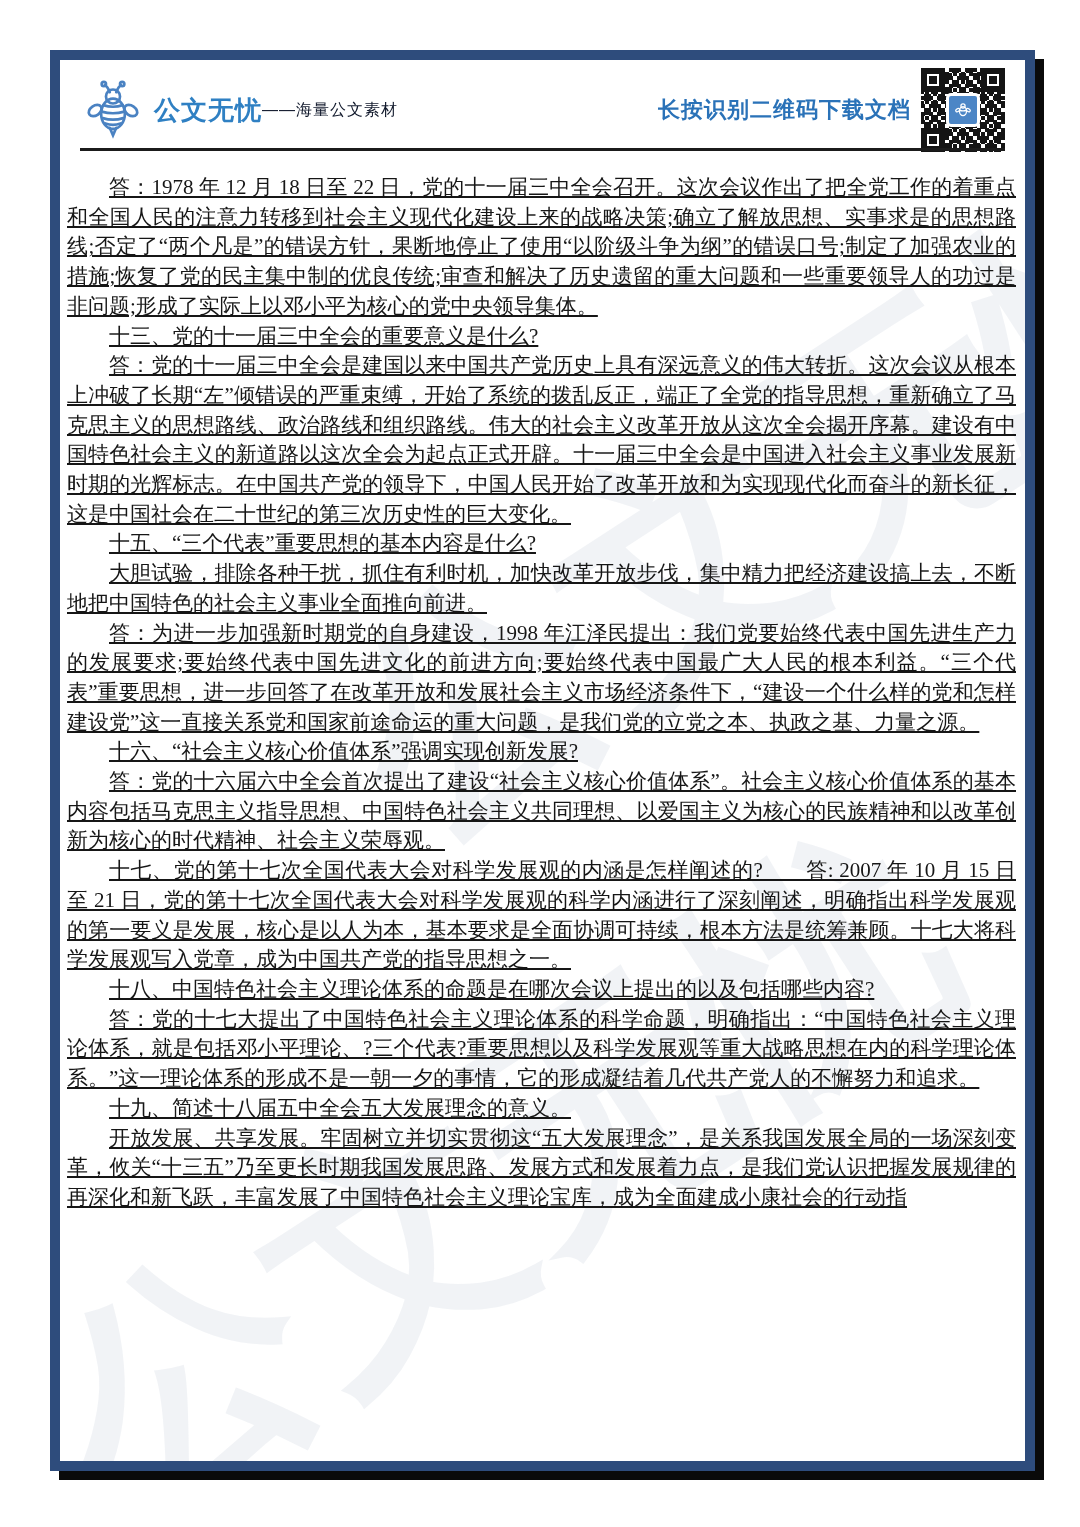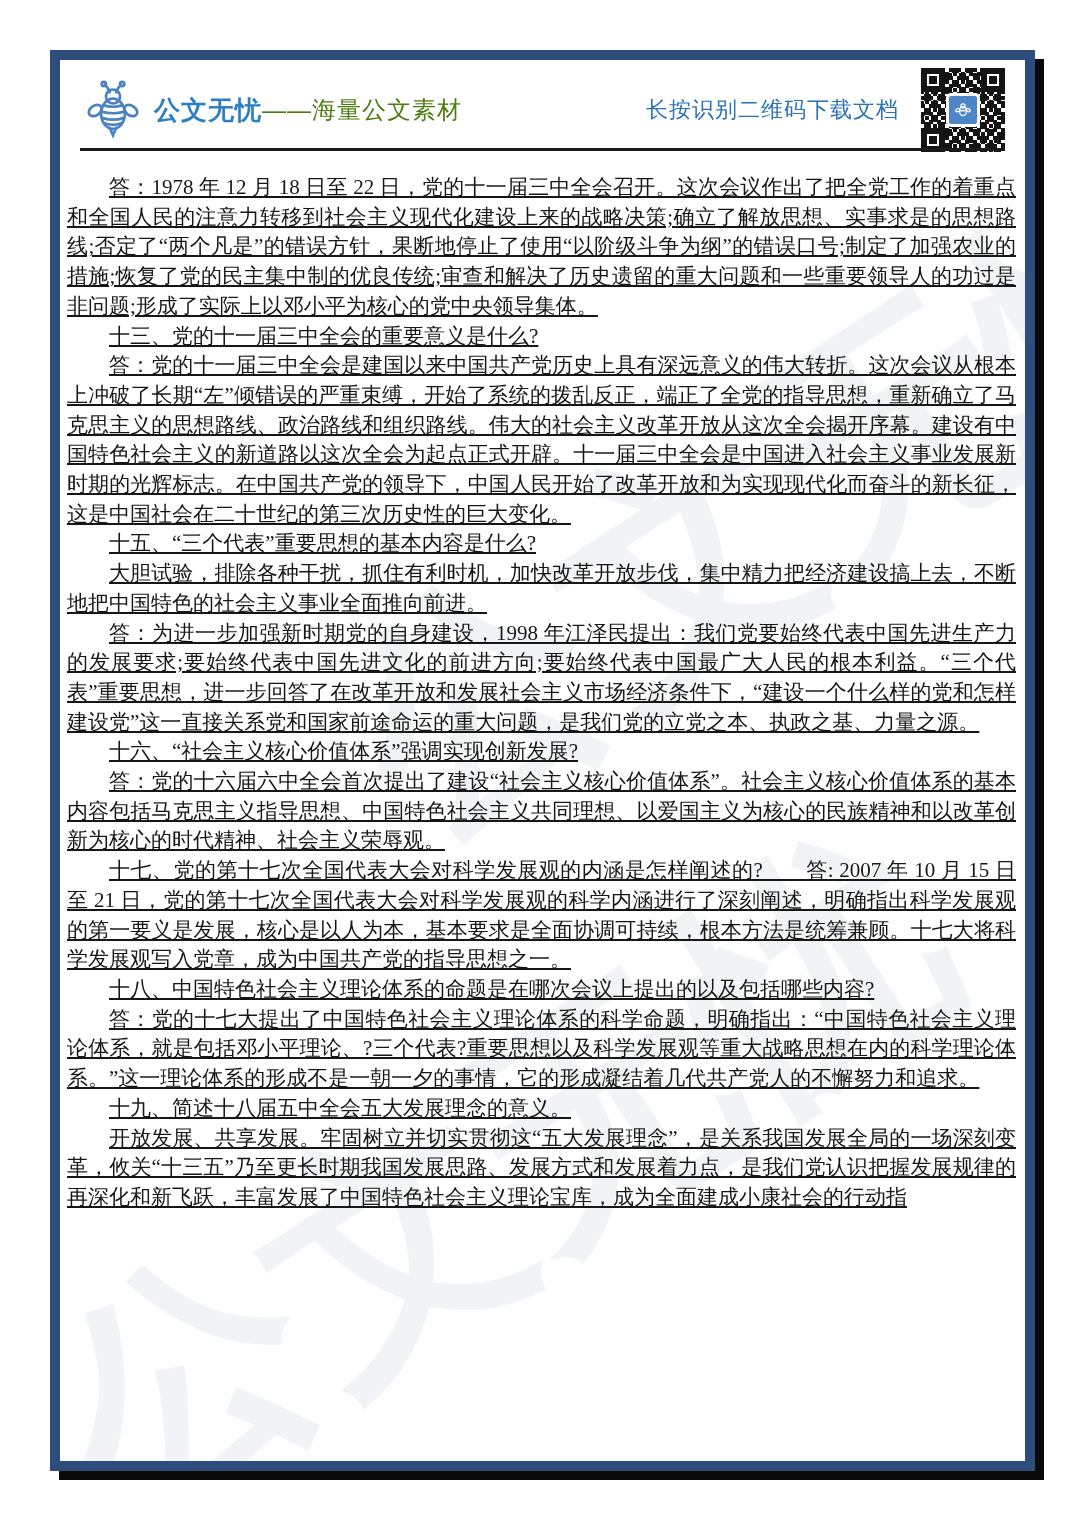--- a/index.html
+++ b/index.html
@@ -38,28 +38,28 @@
     padding: 12px 18px 0 26px;
     height: 88px; box-sizing: border-box;
   }
   .bee-logo { width: 54px; height: 60px; flex: 0 0 auto; }
   .brand {
     margin-left: 14px;
     font-size: 26px; font-weight: 700;
     color: #2f80c3; letter-spacing: 1px;
   }
   .brand-suffix {
-    font-size: 24px; font-weight: 400;
-    color: #4d7c0f; letter-spacing: 1px;
+    font-size: 16px; font-weight: 400;
+    color: #0f172a; letter-spacing: 1px;
   }
   .spacer { flex: 1 1 auto; }
   .qr-caption {
-    font-size: 22px; font-weight: 400;
+    font-size: 22px; font-weight: 700;
     color: #2a72b8; letter-spacing: 1px;
-    margin-right: 20px; white-space: nowrap;
+    margin-right: 8px; white-space: nowrap;
   }
   .qr {
     position: relative; width: 88px; height: 88px;
     background: #ffffff; flex: 0 0 auto;
   }
   .qr-noise {
     position: absolute; inset: 2px;
     background-image:
       repeating-conic-gradient(#141414 0 25%, transparent 0 50%),
       repeating-conic-gradient(#141414 0 25%, #ffffff 0 50%);

